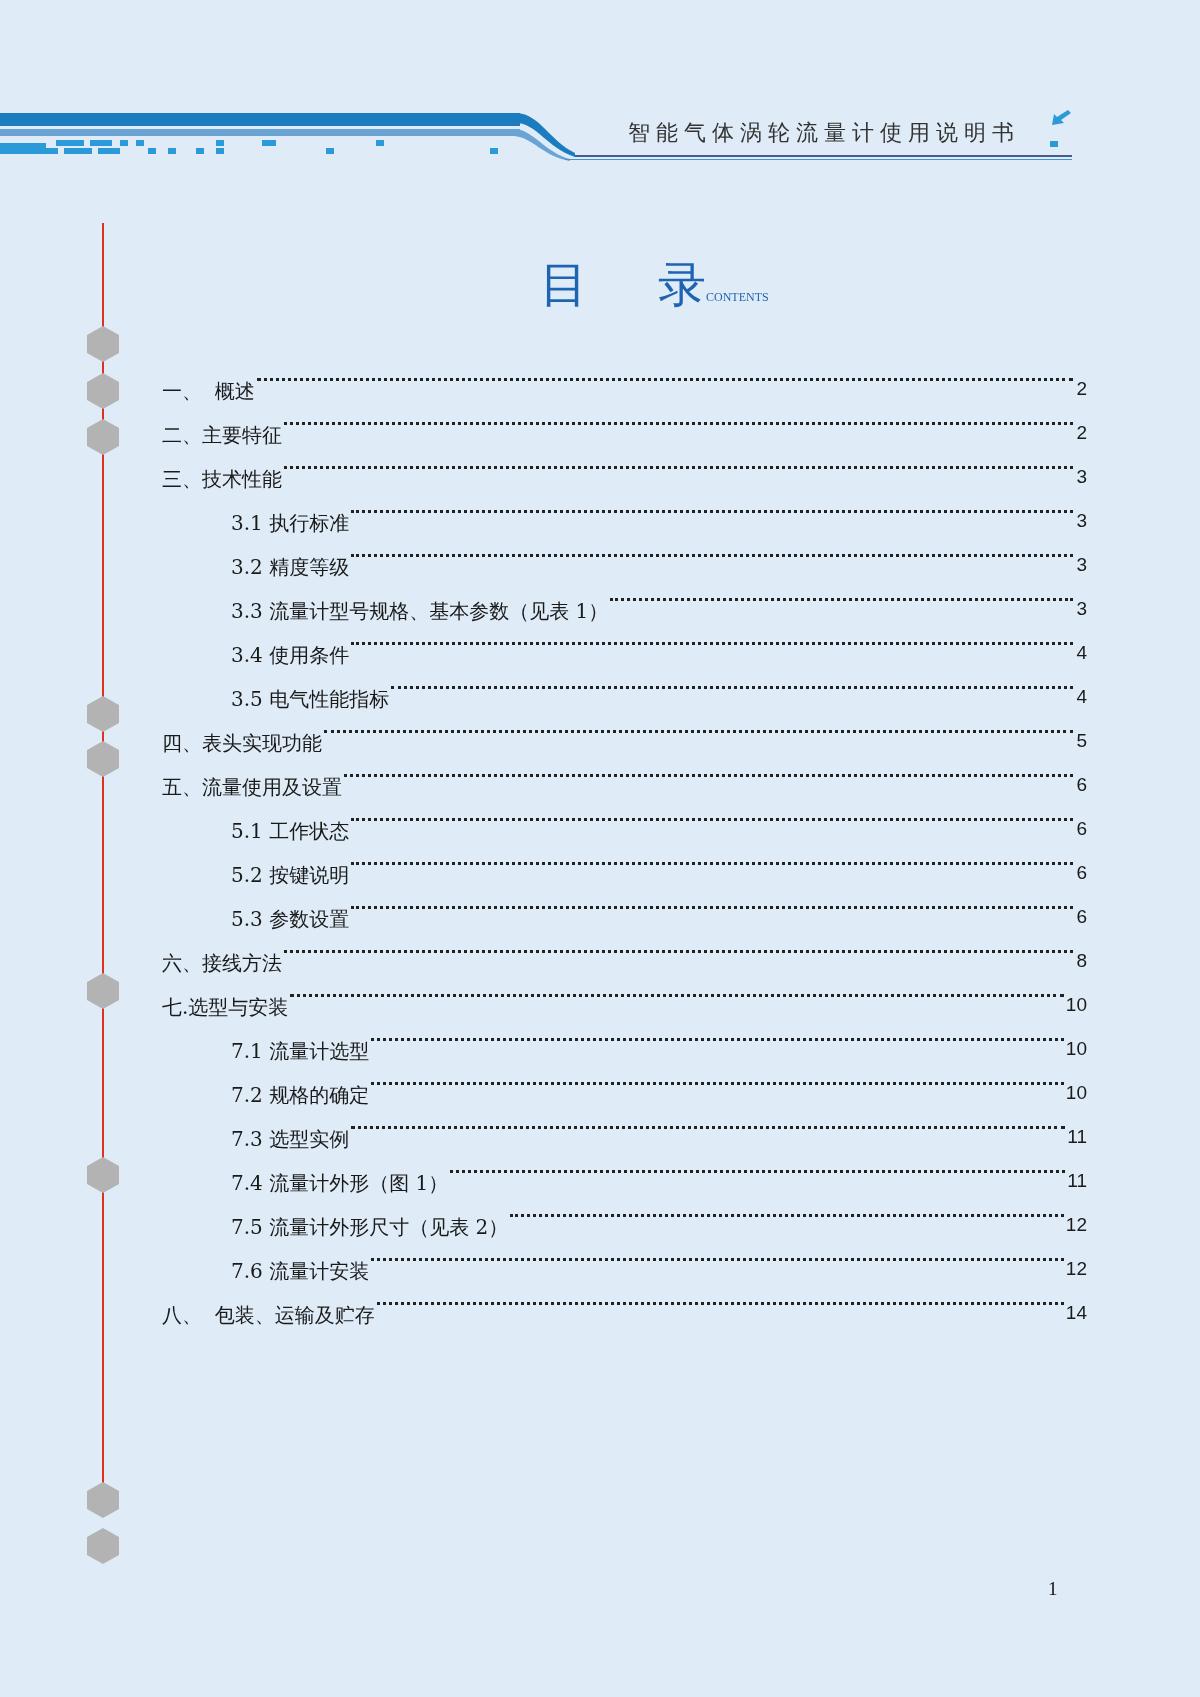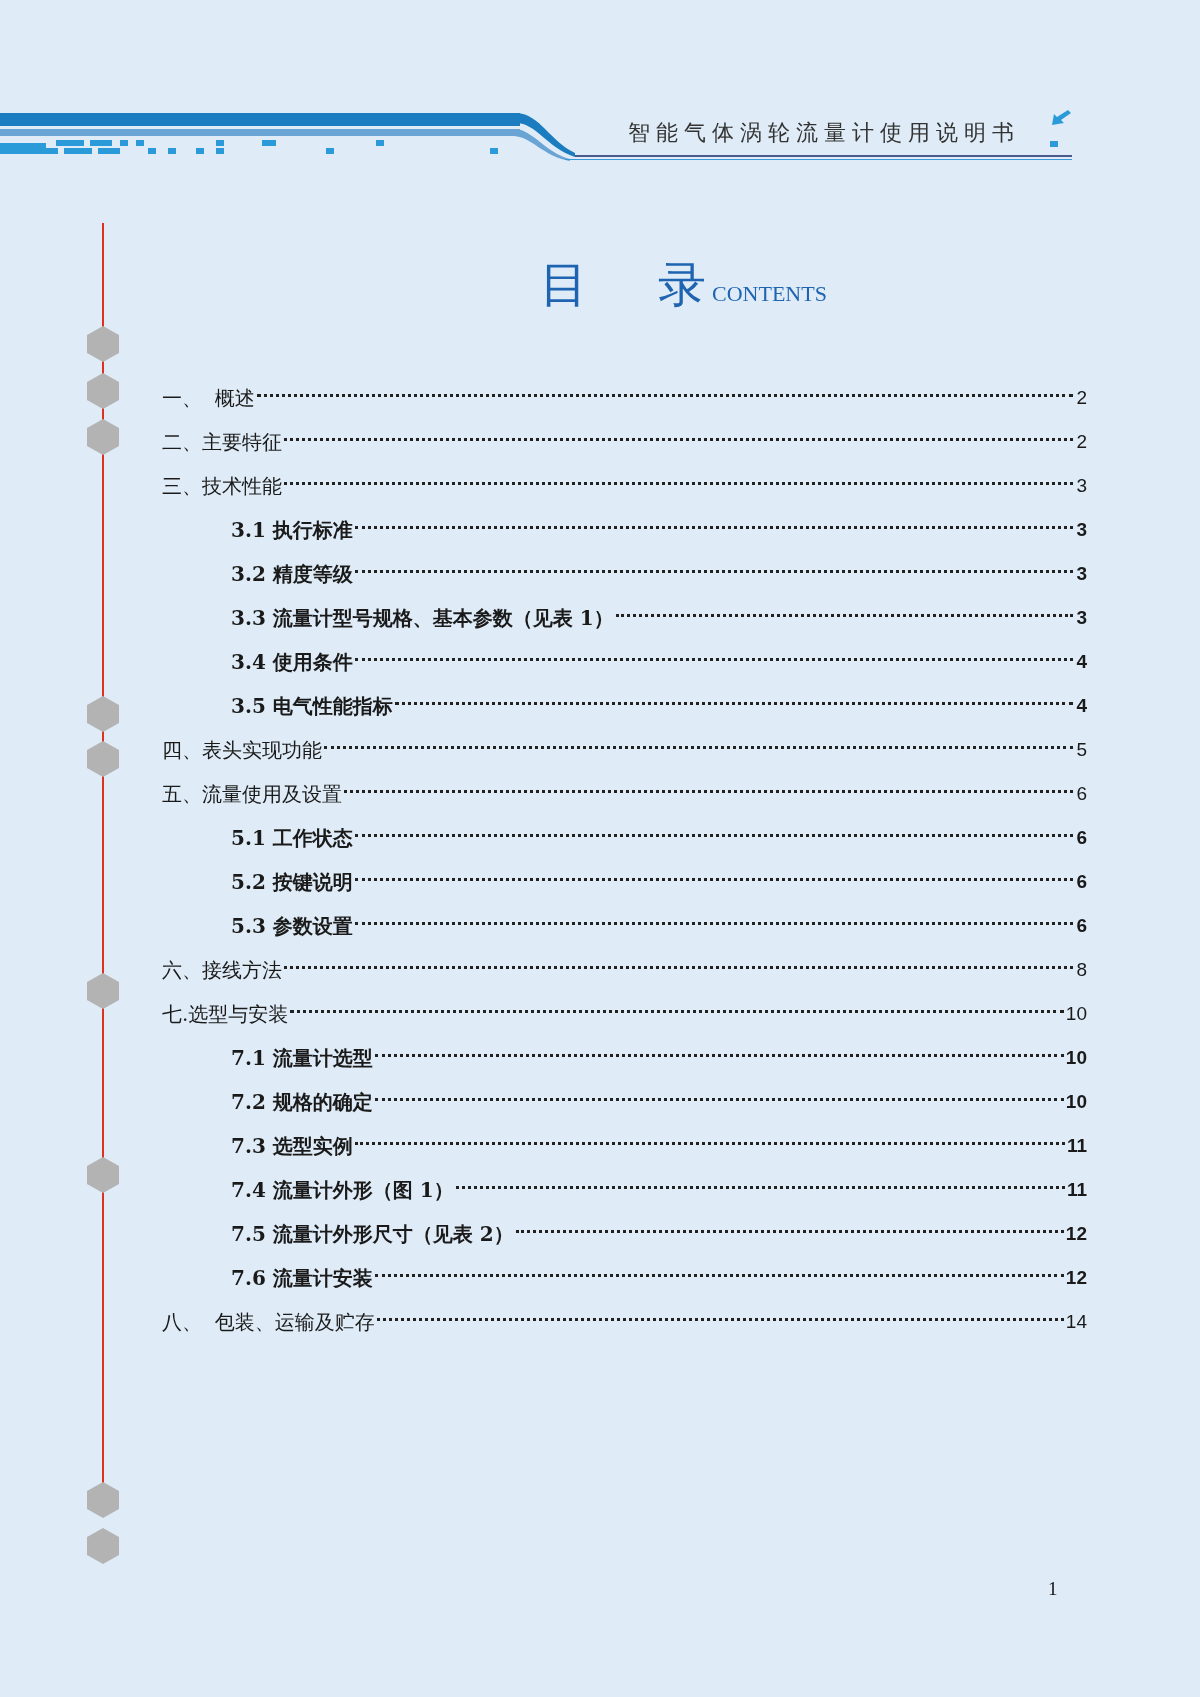--- a/index.html
+++ b/index.html
@@ -23,35 +23,35 @@
   }
   .corner-arrow { position:absolute; left:1050px; top:108px; }
   .corner-sq { position:absolute; left:1050px; top:141px; width:8px; height:6px; background:#2b9ad8; }
 
   .toc-heading { position:absolute; left:540px; top:253px; height:60px; }
   .toc-heading .big {
     font-family:"DejaVu Serif", serif; font-size:48px; color:#1f64b0;
   }
   .toc-heading .gap { display:inline-block; width:70px; }
   .toc-heading .sub {
-    font-family:"Liberation Serif", serif; font-size:22px; color:#1f64b0; margin-left:6px;
+    font-family:"Liberation Serif", serif; font-size:12px; color:#1f64b0; margin-left:0;
   }
 
   .timeline-line { position:absolute; left:102px; top:223px; width:2px; height:1277px; background:#e0301e; }
   .hex {
     position:absolute; left:87px; width:32px; height:36px; background:#b3b3b3;
     clip-path:polygon(50% 0,100% 25%,100% 75%,50% 100%,0 75%,0 25%);
   }
 
   .toc { position:absolute; left:162px; top:378px; width:925px; }
   .toc-row {
-    display:flex; align-items:center; height:44px; box-sizing:border-box; padding-bottom:4px;
+    display:flex; align-items:flex-start; height:44px; box-sizing:border-box; padding-bottom:4px;
     font-size:20px;
   }
-  .toc-row.sub { padding-left:69px;font-weight:bold; }
+  .toc-row.sub { padding-left:69px; }
   .toc-label { white-space:pre; font-family:"DejaVu Serif", serif; }
   .toc-dots {
     flex:1; margin:0 2px 5px 2px; border-bottom:3px dotted #222; height:0;
   }
   .toc-page { font-family:"Liberation Sans", sans-serif; font-size:19px; min-width:12px; text-align:right; }
 
   .page-number {
     position:absolute; left:1048px; top:1578px;
     font-family:"Liberation Serif", serif; font-size:19px; color:#111;
   }

